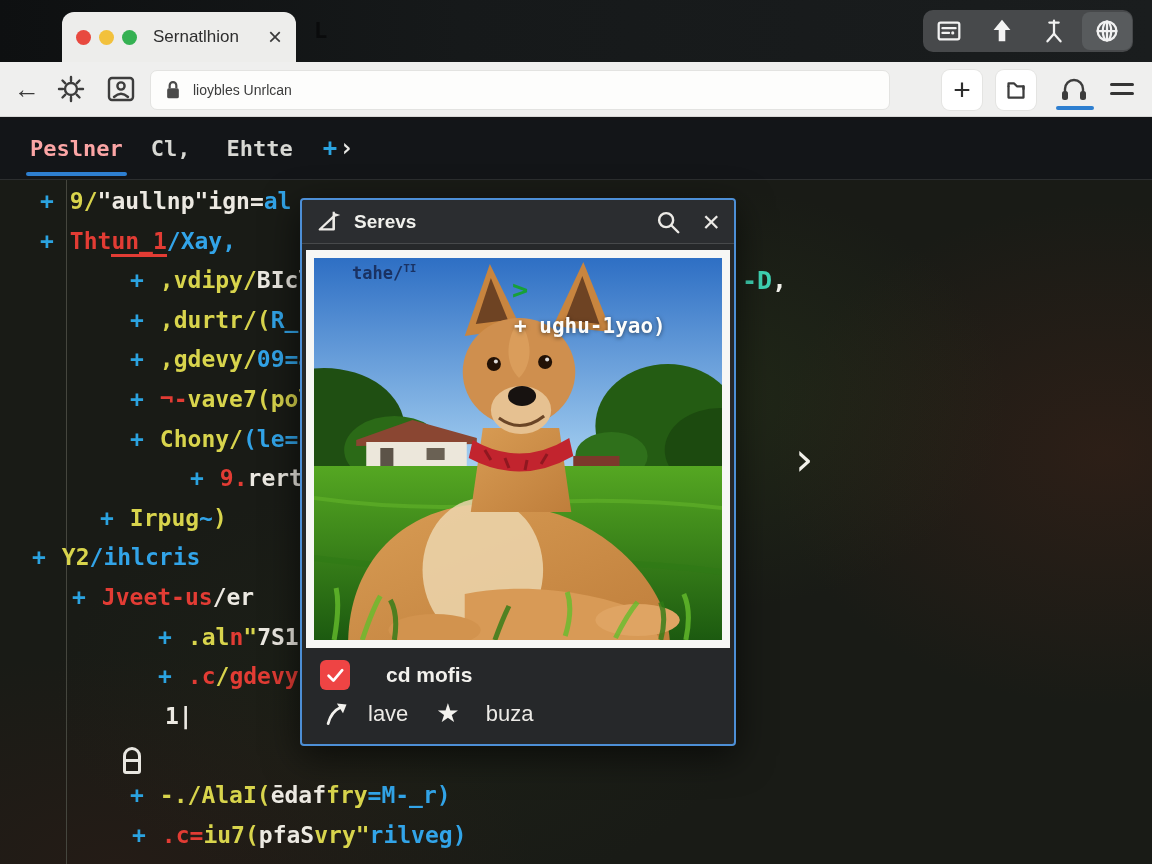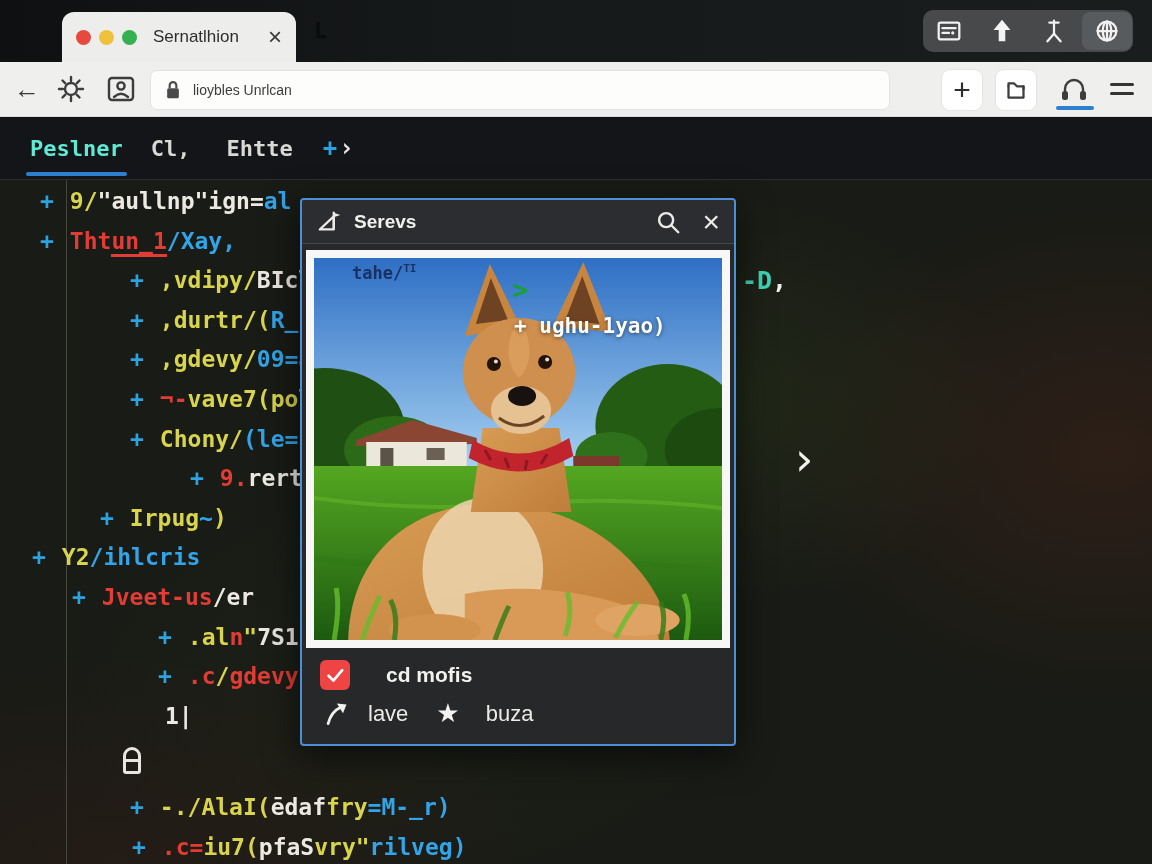--- a/index.html
+++ b/index.html
@@ -36,21 +36,21 @@
   .import-btn { left:996px; top:8px; width:40px; height:40px; background:#fff; box-shadow:0 0 0 1px #e4e4e2; }
   .headset-btn { left:1052px; top:6px; width:44px; height:40px; }
   .headset-underline { position:absolute; left:1056px; top:44px; width:38px; height:4px; background:#2e7fd0; border-radius:2px; }
   .menu-btn { left:1106px; top:12px; width:32px; height:30px; flex-direction:column; gap:6px; }
   .menu-bar { width:24px; height:3px; background:#343434; border-radius:2px; }
 
   
   .editor-tabstrip { position:absolute; left:0; top:117px; width:1152px; height:63px; background:#131518;
     border-bottom:1px solid #2c2e2f; display:flex; align-items:center; }
   .etab { position:relative; height:100%; display:flex; align-items:center; font:700 22px "DejaVu Sans Mono", monospace; color:#d8d8d4; }
-  .etab.active { color:#5eead4; }
+  .etab.active { color:#fca5a5; }
   .etab.active::after { content:""; position:absolute; left:-4px; right:-4px; bottom:3px; height:4px;
     background:var(--tab-underline,#2e7fd0); border-radius:2px; }
   .etab-plus { font:700 24px "DejaVu Sans Mono", monospace; color:var(--code-plus,#2ba3e0); }
   .etab-chev { font:700 24px "DejaVu Sans Mono", monospace; color:#e9e9e6; margin-left:2px; }
   .action-btn { margin-left:auto; margin-right:14px; width:118px; height:41px; background:var(--accent-blue,#3b87e8);
     border:none; border-radius:6px; color:#fff; font:700 22px "Liberation Sans", sans-serif; cursor:pointer; }
 
   
   .content { position:absolute; left:0; top:180px; width:1152px; height:684px;
     background:
@@ -222,21 +222,21 @@
       <div class="code-line" style="padding-left: 130px;"><span class="plus">+</span><span class="c-r">¬-</span><span class="c-y">vave7(pol</span></div>
       <div class="code-line" style="padding-left: 130px;"><span class="plus">+</span><span class="c-y">Chony/</span><span class="c-b">(le=</span></div>
       <div class="code-line" style="padding-left: 190px;"><span class="plus">+</span><span class="c-r">9.</span><span class="c-w">rert</span></div>
       <div class="code-line" style="padding-left: 100px;"><span class="plus">+</span><span class="c-y">Irpug</span><span class="c-b">~</span><span class="c-y">)</span></div>
       <div class="code-line" style="padding-left: 32px;"><span class="plus">+</span><span class="c-y">Y2</span><span class="c-b">/ihlcris</span></div>
       <div class="code-line" style="padding-left: 72px;"><span class="plus">+</span><span class="c-r">Jveet-us</span><span class="c-w">/er</span></div>
       <div class="code-line" style="padding-left: 158px;"><span class="plus">+</span><span class="c-y">.al</span><span class="c-r">n</span><span class="c-y">"</span><span class="c-w">7S1</span></div>
       <div class="code-line" style="padding-left: 158px;"><span class="plus">+</span><span class="c-r">.c</span><span class="c-y">/</span><span class="c-r">gdevy</span></div>
       <div class="code-line" style="padding-left: 165px;"><span class="c-w">1|</span></div>
       <div class="code-line" style="padding-left: 123px;"><span class="page-icon"></span></div>
-      <div class="code-line" style="padding-left: 130px; margin-top: 12px;"><span class="plus">+</span><span class="c-y">-./AlaI(</span><span class="c-w">ēdaf</span><span class="c-y">fry</span><span class="c-b">=M-_r)</span></div>
+      <div class="code-line" style="padding-left: 130px;"><span class="plus">+</span><span class="c-y">-./AlaI(</span><span class="c-w">ēdaf</span><span class="c-y">fry</span><span class="c-b">=M-_r)</span></div>
       <div class="code-line" style="padding-left: 132px;"><span class="plus">+</span><span class="c-r">.c=</span><span class="c-y">iu7(</span><span class="c-w">pfaS</span><span class="c-y">vry"</span><span class="c-b">rilveg)</span></div>
     </div>
 
   <div class="teal-frag">
     <span class="t">-D</span><span class="c">,</span>
   </div>
   <div class="next-chevron">›</div>
 
   <div class="modal">
     <div class="modal-titlebar">

